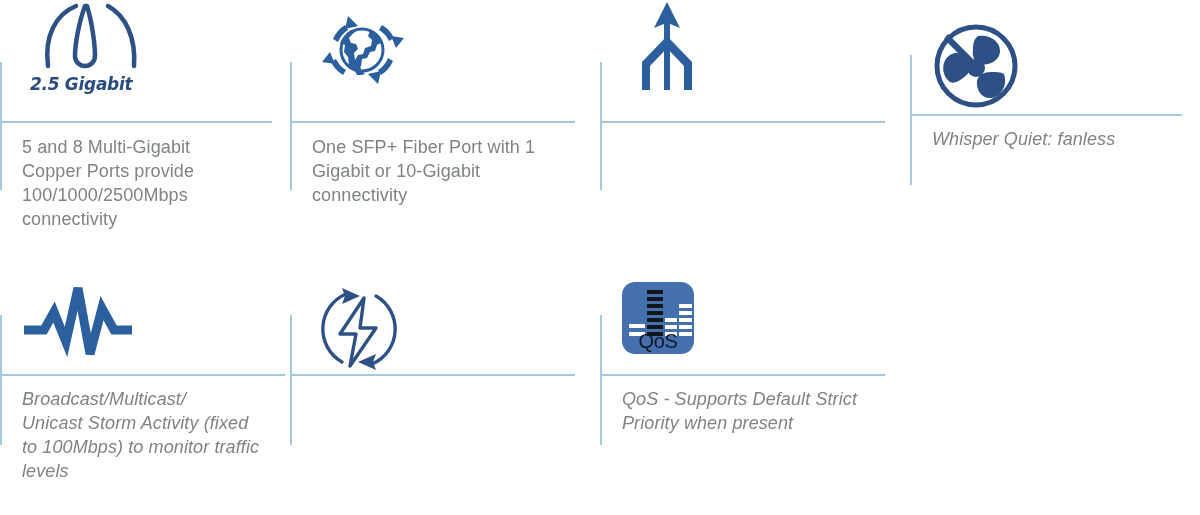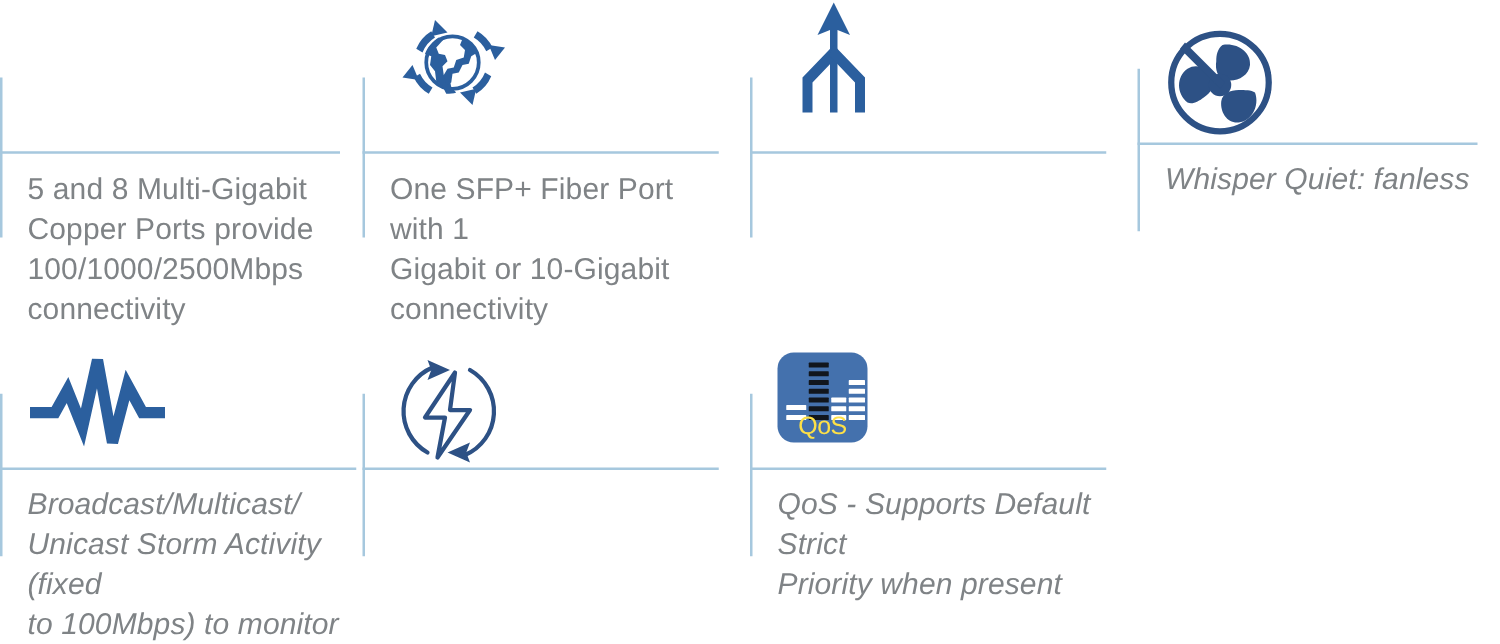--- a/index.html
+++ b/index.html
@@ -59,21 +59,21 @@
     justify-content: flex-start;
   }
   .feature-cell.row2 .icon-wrap { top: 22px; height: 92px; }
 
   .feature-text {
     position: absolute;
     left: 22px;
     top: 136px;
     width: 255px;
     color: #7f8386;
-    font-size: 24px;
+    font-size: 18px;
     line-height: 1.33;
     letter-spacing: 0.1px;
     white-space: pre-line;
   }
   .feature-cell.col2 .feature-text,
   .feature-cell.col3 .feature-text { width: 272px; }
   .feature-cell.col4 .feature-text { width: 268px; }
   .feature-cell.row2 .feature-text { top: 128px; font-style: italic; }
 
   
@@ -104,34 +104,46 @@
     background: #ffffff;
     height: 4px;
     border-radius: 0.5px;
   }
   .qos-badge .bar.dark { background: #11161d; }
   .qos-text {
     position: absolute;
     left: 0; right: 0;
     bottom: 1px;
     text-align: center;
-    color: #fde047;
+    color: #0f172a;
     font-size: 20px;
     font-family: "Liberation Sans", sans-serif;
     letter-spacing: -0.4px;
   }
 </style>
 </head>
 <body>
 
 <div id="feature-grid">
 
   <div class="feature-cell row1 col1">
     <div class="v-rule"></div>
     <div class="h-rule"></div>
+    <div class="icon-wrap">
+      <div>
+        <svg class="gigabit-icon" width="118" height="72" viewBox="0 0 118 72">
+          <g fill="none" stroke="#2d5185" stroke-width="4.5" stroke-linecap="round" stroke-linejoin="round">
+            <path d="M26 66 C22 36 34 14 54 6"></path>
+            <path d="M112 66 C114 38 104 16 86 6"></path>
+            <path d="M63 6 C57 22 53 44 53 56 a10 10 0 0 0 20 0 C73 44 70 22 65 6 Z"></path>
+          </g>
+        </svg>
+        <div class="gigabit-label"><span class="num">2.5</span>&nbsp;<span>Gigabit</span></div>
+      </div>
+    </div>
     <div class="feature-text">5 and 8 Multi-Gigabit
 Copper Ports provide
 100/1000/2500Mbps
 connectivity</div>
   </div>
 
   <div class="feature-cell row1 col2">
     <div class="v-rule"></div>
     <div class="h-rule"></div>
     <div class="icon-wrap">

